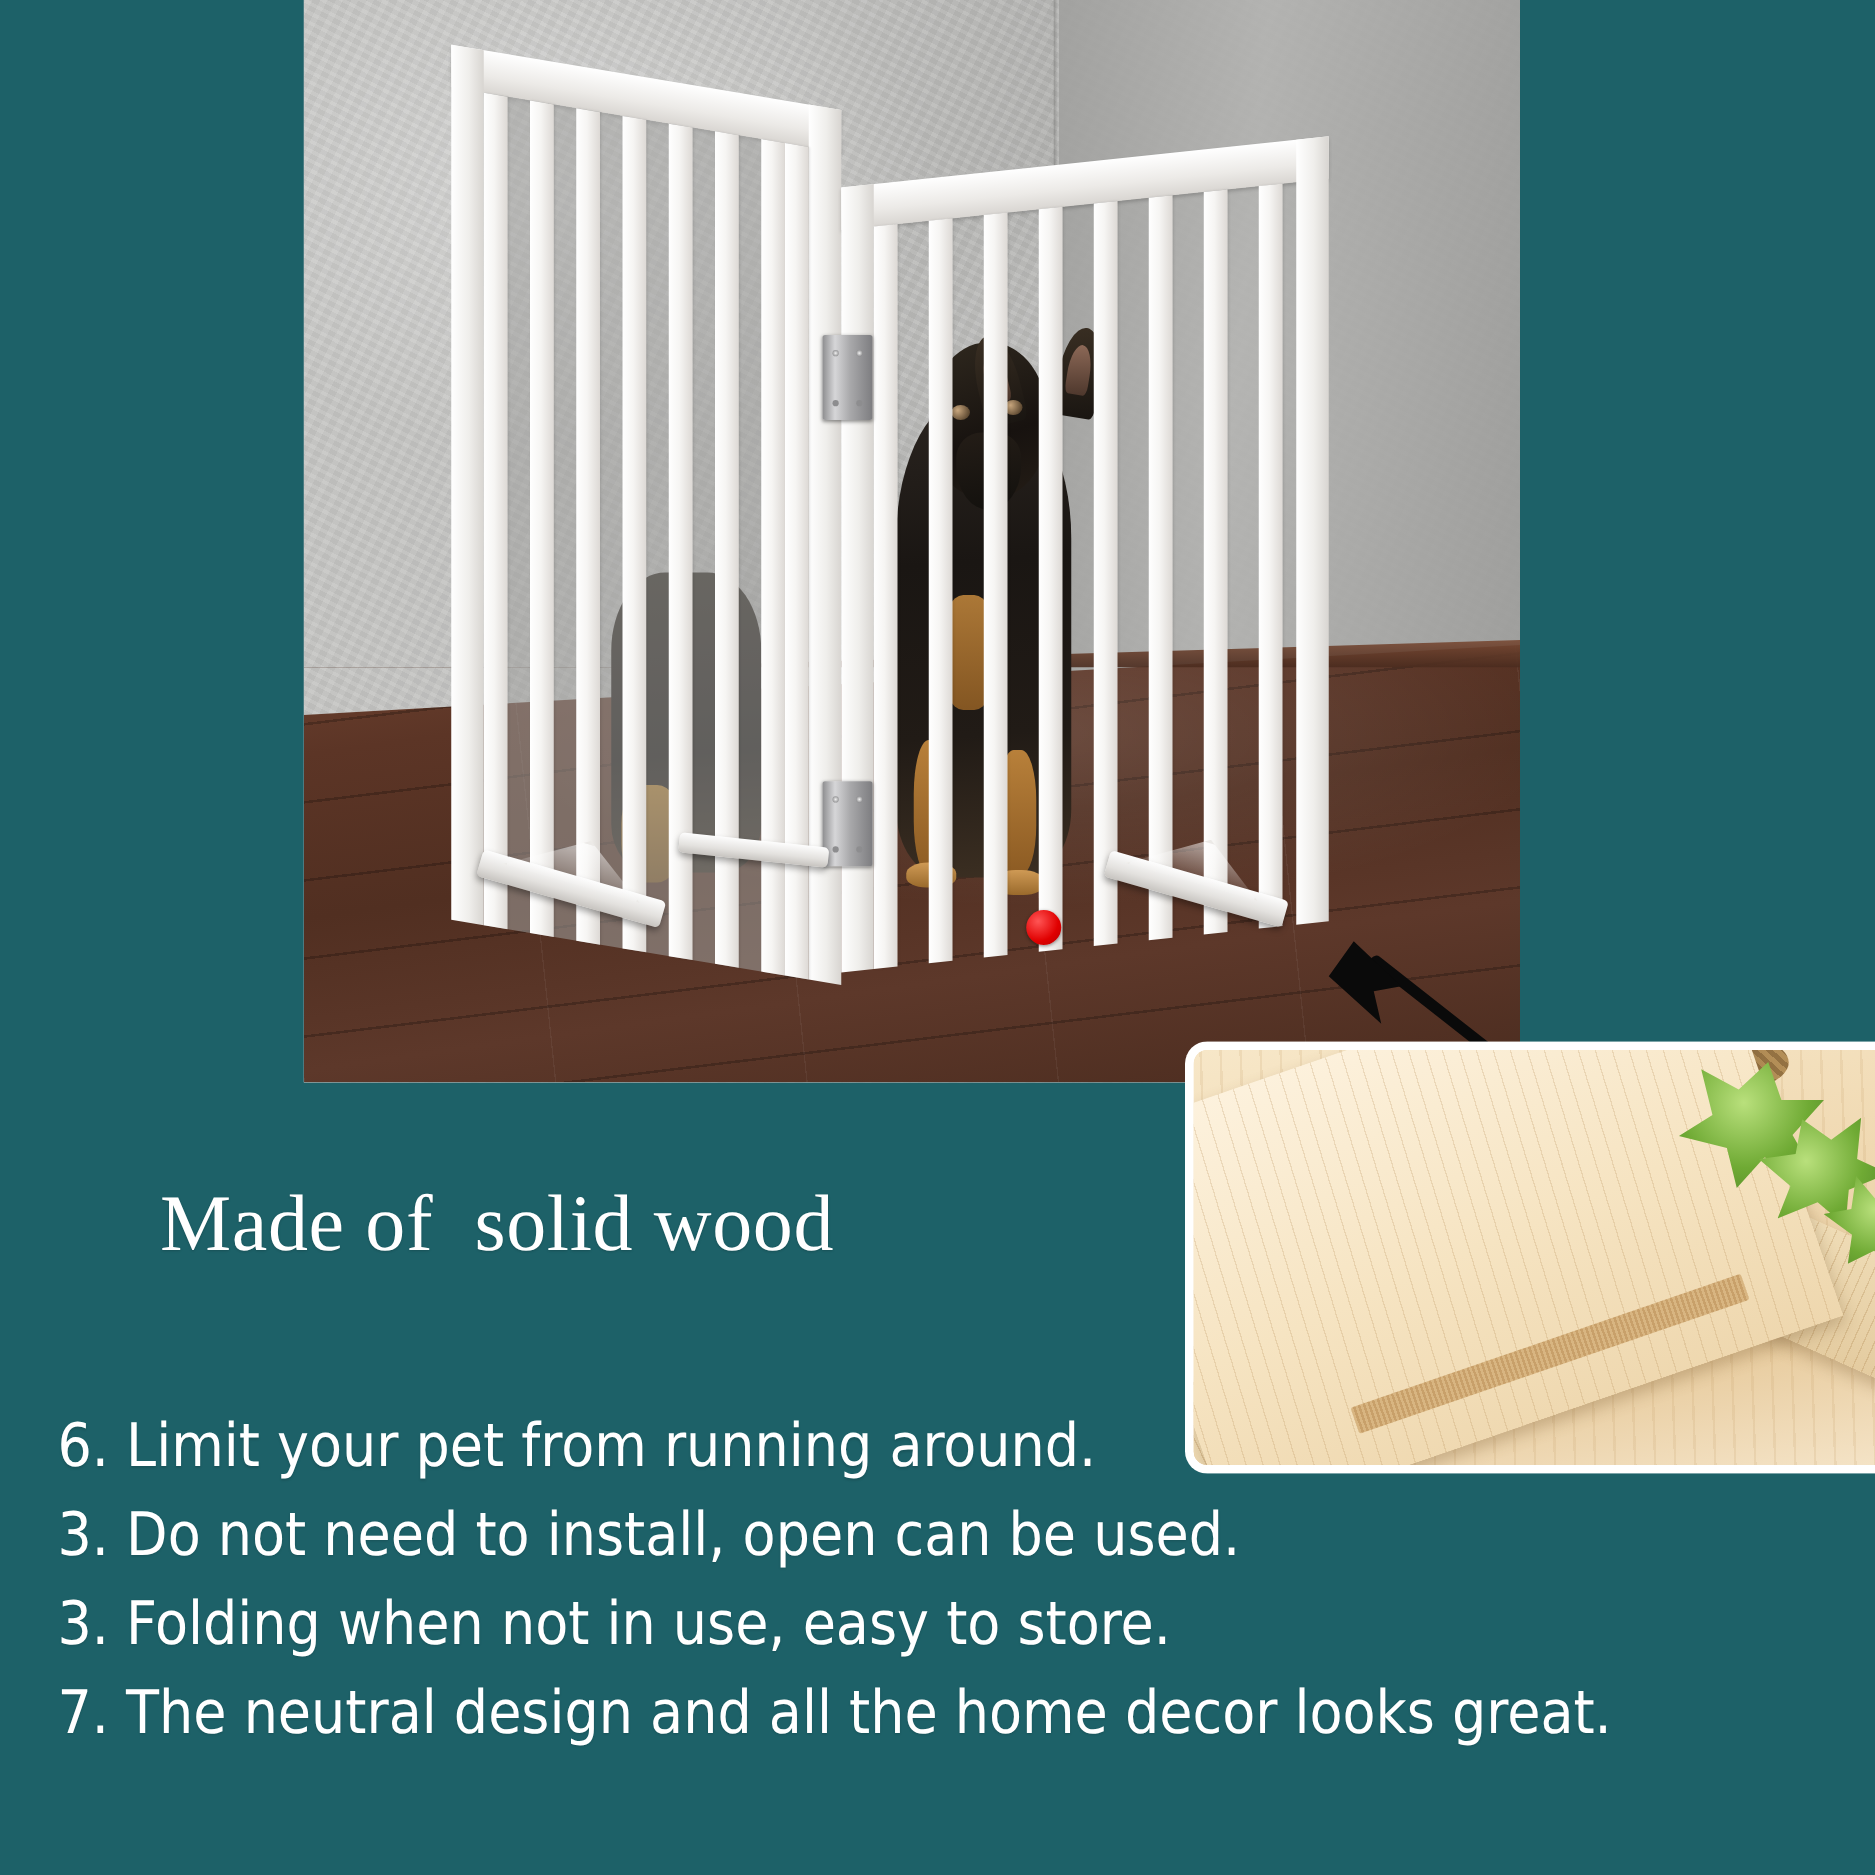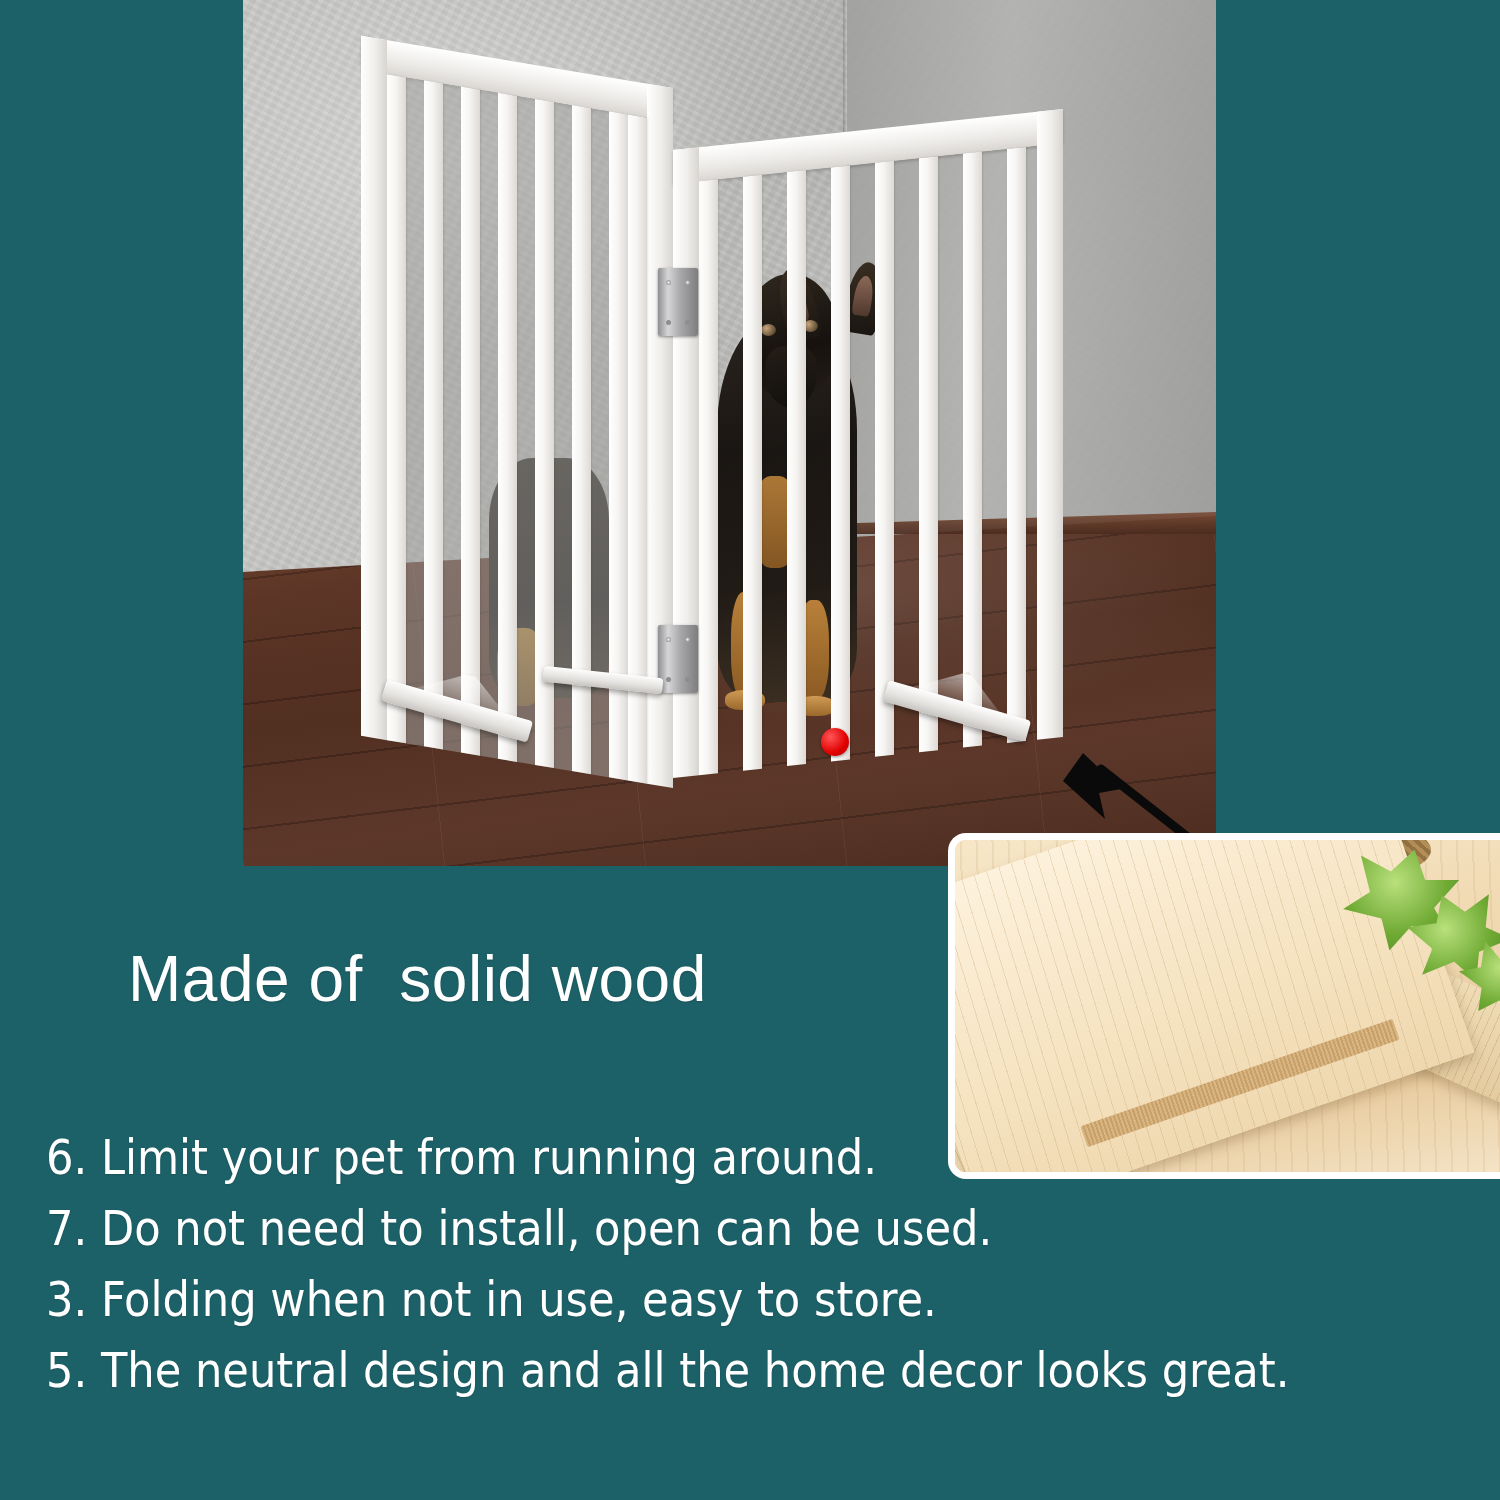--- a/index.html
+++ b/index.html
@@ -263,21 +263,21 @@
     background:radial-gradient(circle at 40% 35%,#b9e07c,#6faa34 55%,#4d8226);
     clip-path:polygon(50% 0%, 66% 26%, 96% 18%, 80% 50%, 100% 72%, 64% 72%, 50% 100%, 36% 72%, 0% 72%, 20% 50%, 4% 18%, 34% 26%);
   }
   .leaf.a{left:392px;top:8px;width:110px;height:104px;transform:rotate(14deg);}
   .leaf.b{left:456px;top:52px;width:96px;height:92px;transform:rotate(-22deg);}
   .leaf.c{left:506px;top:104px;width:78px;height:74px;transform:rotate(36deg);}
 
   
   #headline{
     position:absolute;left:128px;top:942px;
-    font-family:Liberation Sans, sans-serif;
+    font-family:Liberation Serif, serif;
     font-size:64px;font-weight:400;color:#ffffff;
     letter-spacing:.5px;white-space:pre;
     text-shadow:0 1px 2px rgba(0,0,0,.18);
   }
   #feature-list{
     position:absolute;left:46px;top:1122px;width:1420px;
     list-style:none;margin:0;padding:0;
   }
   #feature-list li{
     font-family:"Liberation Sans Narrow","DejaVu Sans Condensed","Liberation Sans",sans-serif;
@@ -376,16 +376,16 @@
   <div class="plank-lip"></div>
   <div class="leaf a"></div>
   <div class="leaf b"></div>
   <div class="leaf c"></div>
 </div>
 
 <div id="headline">Made of  solid wood</div>
 
 <ul id="feature-list">
   <li>6. Limit your pet from running around.</li>
-  <li>7. Do not need to install, open can be used.</li>
+  <li>3. Do not need to install, open can be used.</li>
   <li>3. Folding when not in use, easy to store.</li>
-  <li>5. The neutral design and all the home decor looks great.</li>
+  <li>7. The neutral design and all the home decor looks great.</li>
 </ul>
 
 </body></html>

